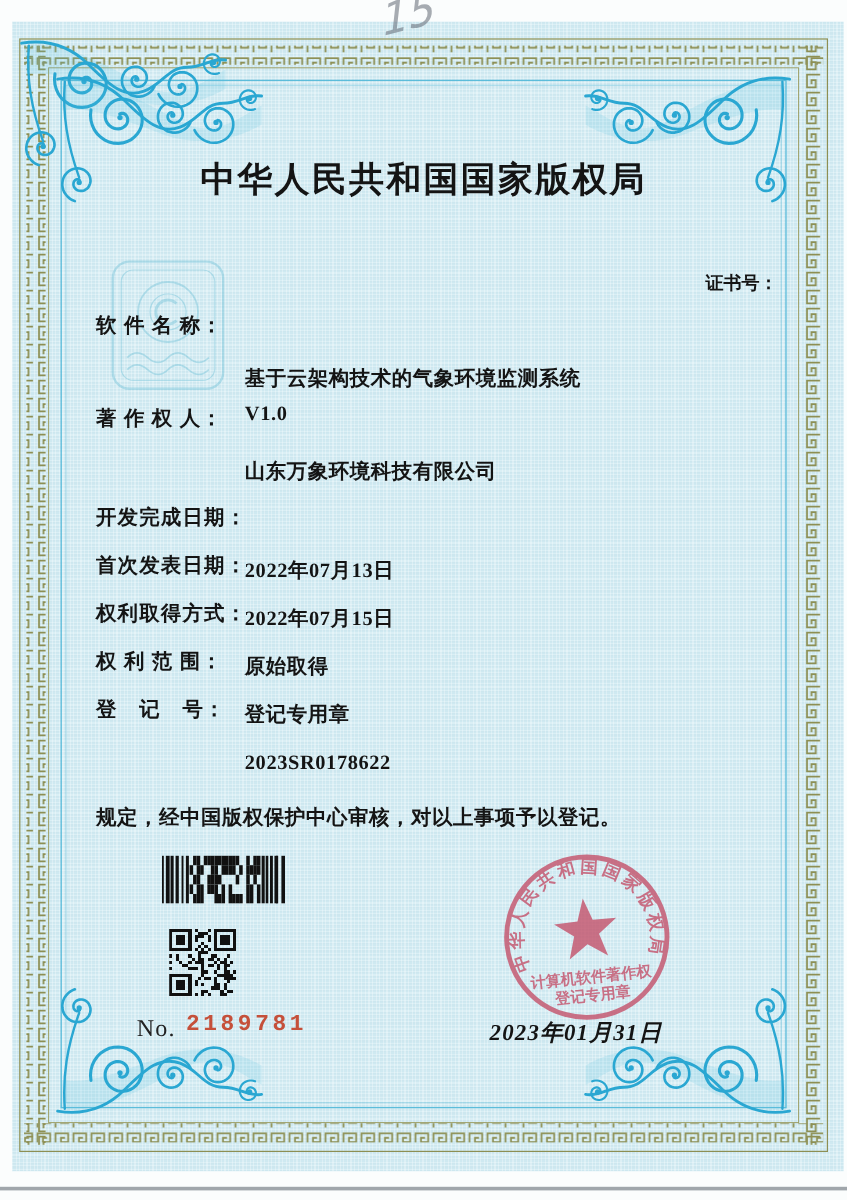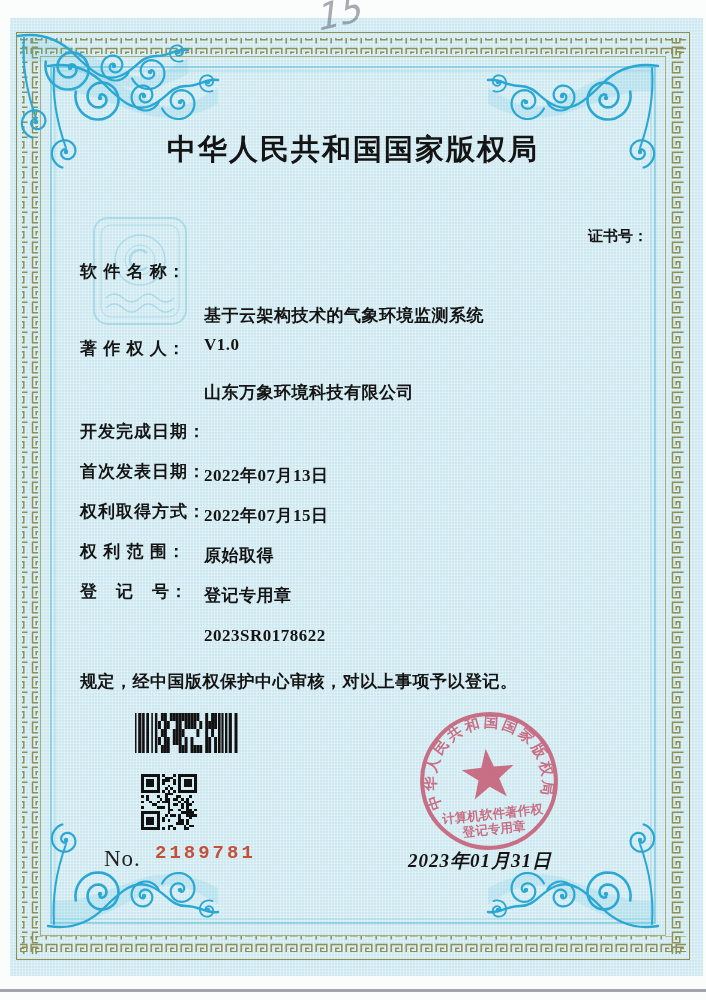--- a/index.html
+++ b/index.html
@@ -24,21 +24,21 @@
   .certno{position:absolute;top:197px;right:44px;font-size:15px;font-weight:600;
     display:flex;gap:12px;}
   .row{position:absolute;left:0;width:100%;font-size:17px;line-height:1.25;}
   .row .lab{position:absolute;left:66px;font-weight:bold;letter-spacing:1px;white-space:pre;}
   .row .val{position:absolute;left:190px;font-weight:600;letter-spacing:.5px;white-space:pre;margin-top:44px;}
   .stmt{position:absolute;left:66px;width:560px;font-size:17px;font-weight:600;
     letter-spacing:.5px;white-space:pre;}
   .stmt.l1{text-indent:34px;}
   .barcode{position:absolute;left:121px;top:683px;width:104px;height:40px;}
   .qr{position:absolute;left:127px;top:744px;width:56px;height:56px;}
-  .no-label{position:absolute;left:90px;top:816px;font-size:23px;letter-spacing:1px;color:#222;}
+  .no-label{position:absolute;left:100px;top:816px;font-size:20px;letter-spacing:1px;color:#222;}
   .no-value{position:absolute;left:141px;top:812px;font-size:19px;letter-spacing:3px;
     color:#c5503a;font-family:"Liberation Mono","DejaVu Sans Mono",monospace;font-weight:bold;}
   .seal{position:absolute;left:394px;top:670px;width:162px;height:162px;}
   .issue-date{position:absolute;left:394px;top:818px;width:162px;
     font-size:19px;font-weight:bold;letter-spacing:1px;font-style:italic;}
   .pencil{position:absolute;left:318px;top:-8px;font-size:36px;font-style:italic;
     color:rgba(96,104,114,.55);transform:rotate(-14deg) skewX(-10deg);
     font-family:"DejaVu Sans",sans-serif;z-index:5;}
   .scan-edge{position:absolute;left:0;top:989px;width:706px;height:3px;background:#8f969c;opacity:.85;}
 </style>

